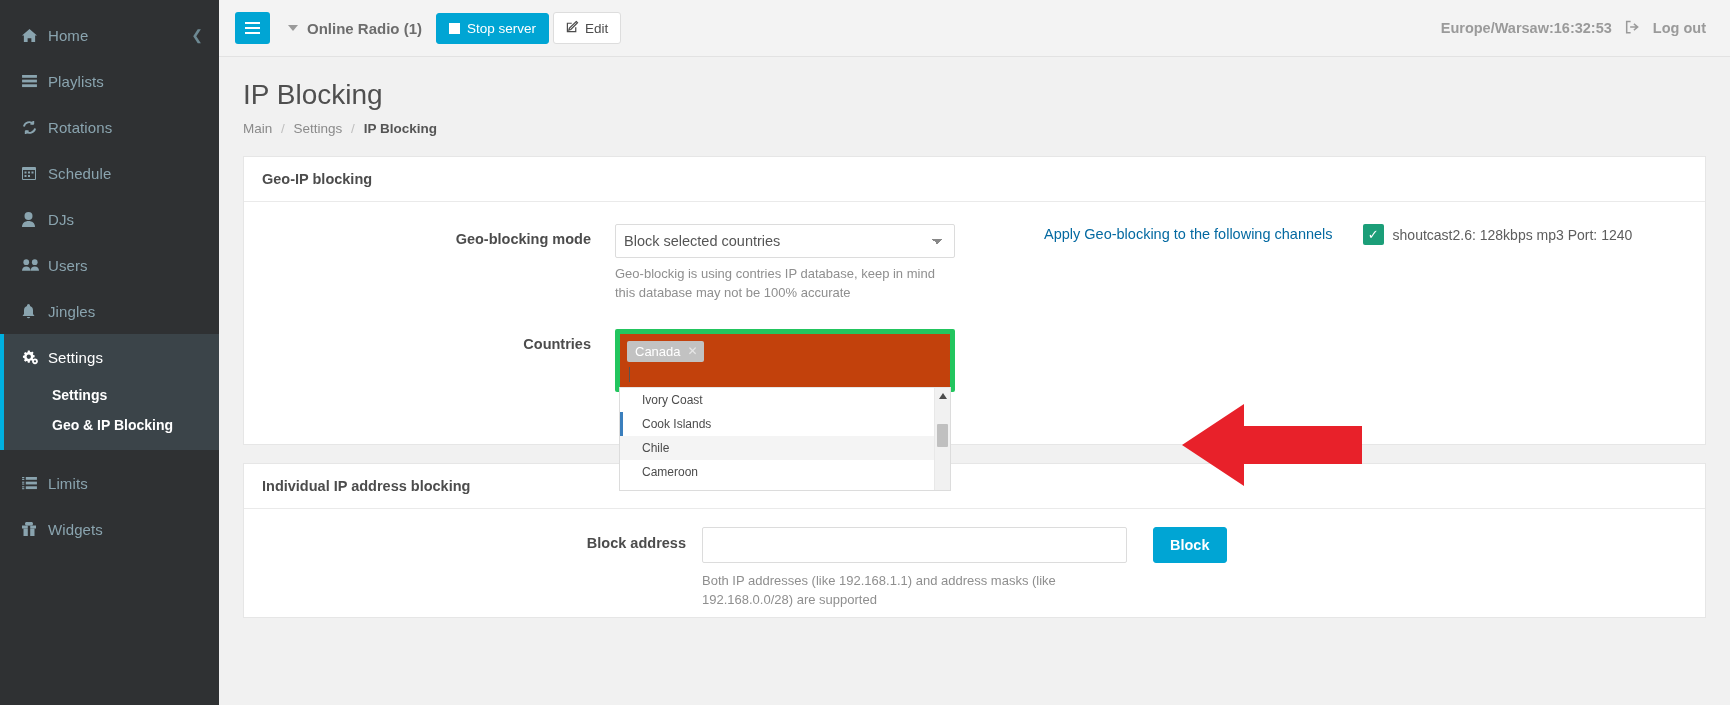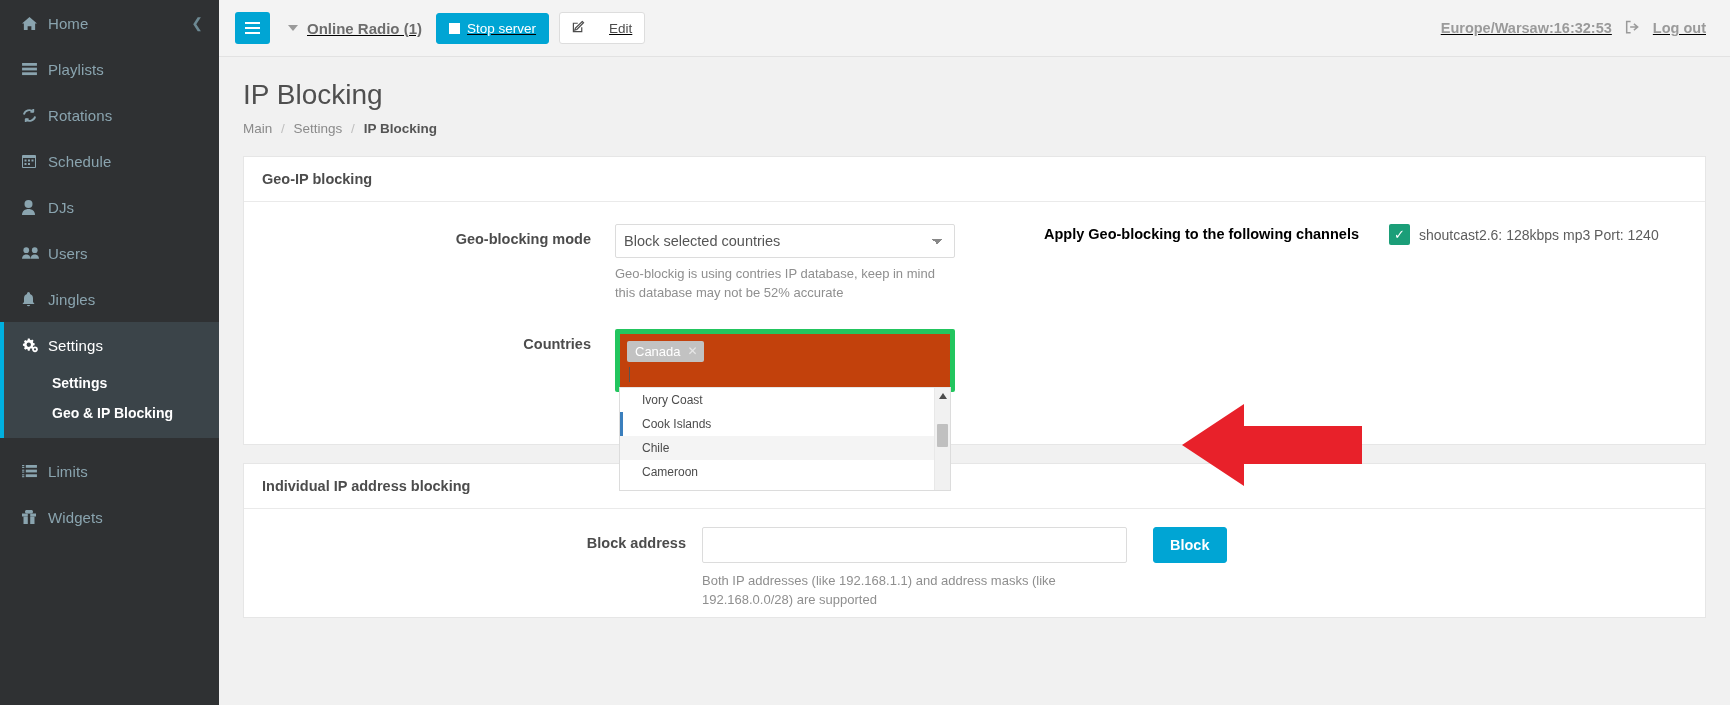--- a/index.html
+++ b/index.html
@@ -16,21 +16,21 @@
     display: flex;
     background: #f1f1f1;
   }
 
   
   .sidebar {
     width: 219px;
     min-width: 219px;
     background: #2f3133;
     color: #b8c7ce;
-    padding-top: 0;
+    padding-top: 12px;
     position: relative;
     z-index: 5;
   }
   .nav-item {
     display: flex;
     align-items: center;
     height: 46px;
     padding: 0 12px 0 22px;
     color: #8aa4af;
     font-size: 15px;
@@ -97,21 +97,20 @@
 
   
   .topbar {
     height: 57px;
     min-height: 57px;
     background: #f3f3f3;
     border-bottom: 1px solid #e2e2e2;
     display: flex;
     align-items: center;
     padding: 0 24px 0 16px;
-    text-decoration: underline;
   }
   .hamburger {
     width: 35px; height: 32px;
     background: #00a5d4;
     border: none;
     border-radius: 3px;
     color: #fff;
     display: flex; align-items: center; justify-content: center;
     cursor: pointer;
     margin-right: 18px;
@@ -150,25 +149,25 @@
   .btn-stop .sq {
     width: 11px; height: 11px; background: #fff; display: inline-block;
   }
   .btn-edit {
     background: #fff;
     border: 1px solid #ddd;
     color: #4c4c4c;
     font-size: 13.5px;
     padding: 7px 12px;
     border-radius: 3px;
-    margin-left: 10px;
+    margin-left: 4px;
     cursor: pointer;
     display: inline-flex;
     align-items: center;
-    gap: 24px;
+    gap: 6px;
     white-space: nowrap;
   }
   .topbar-right {
     margin-left: auto;
     display: flex;
     align-items: center;
     gap: 13px;
     color: #9a9a9a;
     font-size: 14.5px;
     font-weight: bold;
@@ -349,22 +348,22 @@
   .channels-block {
     position: absolute;
     left: 800px;
     top: 22px;
     display: flex;
     align-items: flex-start;
     gap: 30px;
   }
   .channels-label {
     font-size: 14.5px;
-    font-weight: bold;
-    color: #000000;
+    font-weight: normal;
+    color: #0369a1;
     padding-top: 2px;
     white-space: nowrap;
   }
   .channel-check {
     display: flex;
     align-items: center;
     gap: 9px;
   }
   .checkbox-on {
     width: 21px; height: 21px;
@@ -624,21 +623,21 @@
       <section class="panel">
         <div class="panel-head">Geo-IP blocking</div>
         <div class="panel-body">
 
           <div class="form-row">
             <div class="form-label">Geo-blocking mode</div>
             <div class="form-field">
               <select class="form-control">
                 <option>Block selected countries</option>
               </select>
-              <div class="help-text">Geo-blockig is using contries IP database, keep in mind this database may not be 52% accurate</div>
+              <div class="help-text">Geo-blockig is using contries IP database, keep in mind this database may not be 100% accurate</div>
             </div>
           </div>
 
           <div class="form-row">
             <div class="form-label">Countries</div>
             <div class="form-field">
               <div class="multiselect">
                 <span class="tag">
                   <span>Canada</span>
                   <span class="x">✕</span>

